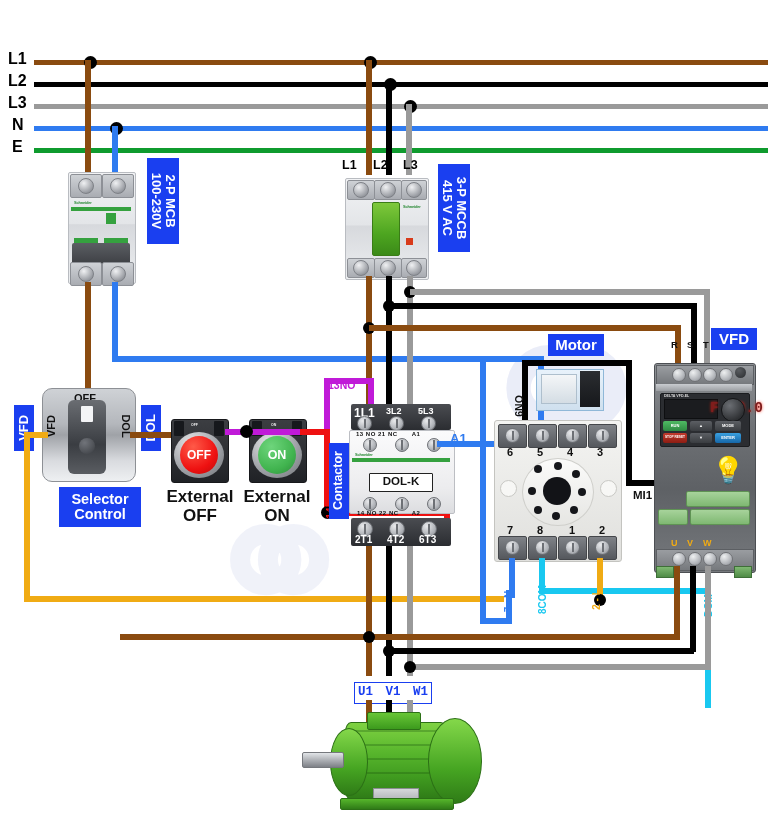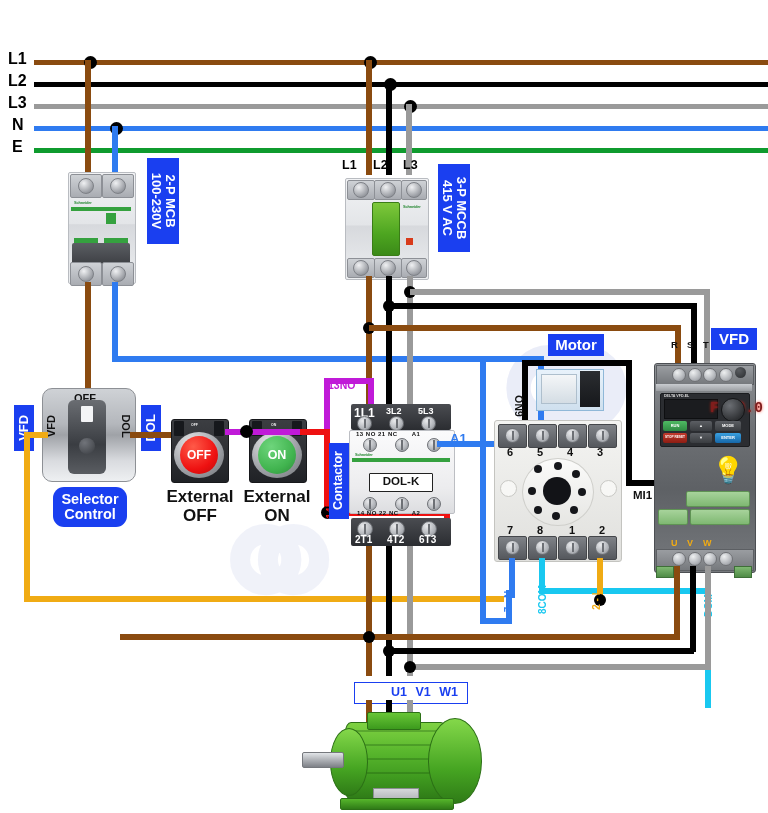--- a/index.html
+++ b/index.html
@@ -101,21 +101,21 @@
   
   .moBody{position:absolute;border-radius:6px/10px;background:linear-gradient(180deg,#7fd242 0%,#57b52c 40%,#3f9a1f 72%,#2f7b17 100%);border:1px solid #2c7016;}
   .moCap{position:absolute;border-radius:50%/50%;background:linear-gradient(180deg,#84d84a,#46a522 60%,#2f7b17);border:1px solid #2c7016;}
   .moFin{position:absolute;background:rgba(20,80,10,.28);}
   .moShaft{position:absolute;background:linear-gradient(180deg,#e2e5e8,#a9acb1 55%,#7e8187);border:1px solid #75787d;border-radius:2px;}
   .moFoot{position:absolute;background:linear-gradient(180deg,#56b62b,#2f7b17);border:1px solid #2c7016;border-radius:2px;}
   .moPlate{position:absolute;background:linear-gradient(180deg,#d6d8da,#a8abaf);border:1px solid #8b8e92;}
   .moBox{position:absolute;background:linear-gradient(180deg,#68c636,#3c9a1d);border:1px solid #2c7016;border-radius:2px;}
 
   .uvwbox{position:absolute;background:#fff;border:1.6px solid #1a3ff0;color:#1a3ff0;
-     font-weight:bold;text-align:left;font-family:Liberation Sans, sans-serif;padding-left:36px;}
+     font-weight:bold;text-align:center;font-family:Liberation Mono, monospace;}
 </style>
 </head>
 <body>
 
 <div id="stage">
 
 
   <div class="wmark" style="left:470px;top:280px;font-size:230px;line-height:230px;color:#e4e7f6;">⚭</div>
   <div class="wmark" style="left:200px;top:470px;font-size:190px;line-height:190px;color:#eceef8;">⚭</div>
 
@@ -226,21 +226,21 @@
   <div class="selTxt" style="left:40px;top:420px;font-size:11px;">
     <span style="display:inline-block;transform:rotate(-90deg);">VFD</span>
   </div>
   <div class="selTxt" style="left:114px;top:420px;font-size:11px;">
     <span style="display:inline-block;transform:rotate(90deg);">DOL</span>
   </div>
   <div class="selKnob" style="left:68px;top:400px;width:38px;height:74px;"></div>
   <div class="selNotch" style="left:81px;top:406px;width:12px;height:16px;"></div>
   <div class="selPivot" style="left:79px;top:438px;width:16px;height:16px;"></div>
 
-  <div class="bluelab" style="left:53px;top:487px;width:74px;height:40px;font-size:14.5px;display:flex;flex-direction:column;align-items:center;justify-content:center;border-radius:11px;">
+  <div class="bluelab" style="left:59px;top:487px;width:82px;height:40px;font-size:14.5px;display:flex;flex-direction:column;align-items:center;justify-content:center;">
     <span>Selector</span>
     <span>Control</span>
   </div>
 
   <div class="wire" style="left:24px;top:432px;width:6px;height:170px;background:#f0ab14;"></div>
   <div class="wire" style="left:24px;top:432px;width:24px;height:6px;background:#f0ab14;"></div>
   <div class="wire" style="left:24px;top:596px;width:480px;height:6px;background:#f0ab14;"></div>
   <div class="wire" style="left:130px;top:432px;width:52px;height:6px;background:#8a4b10;"></div>
 
   <div class="pbBase" style="left:171px;top:419px;width:56px;height:62px;"></div>

